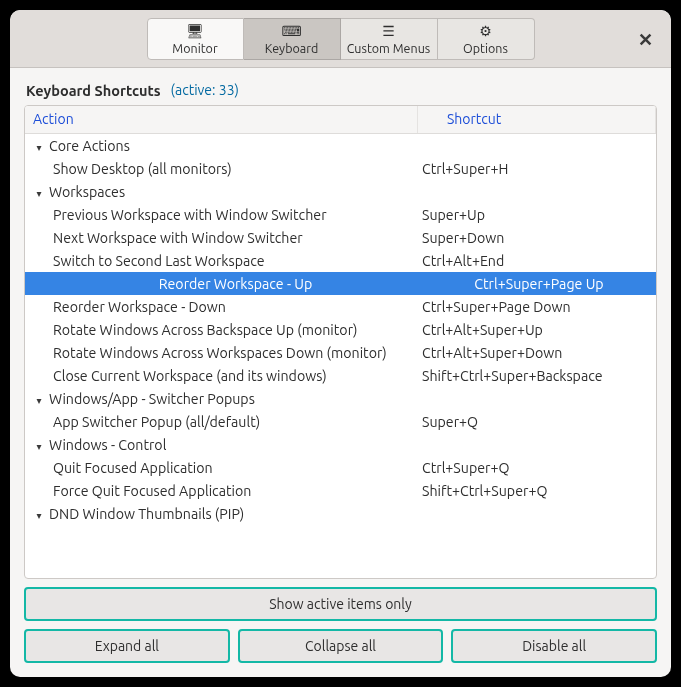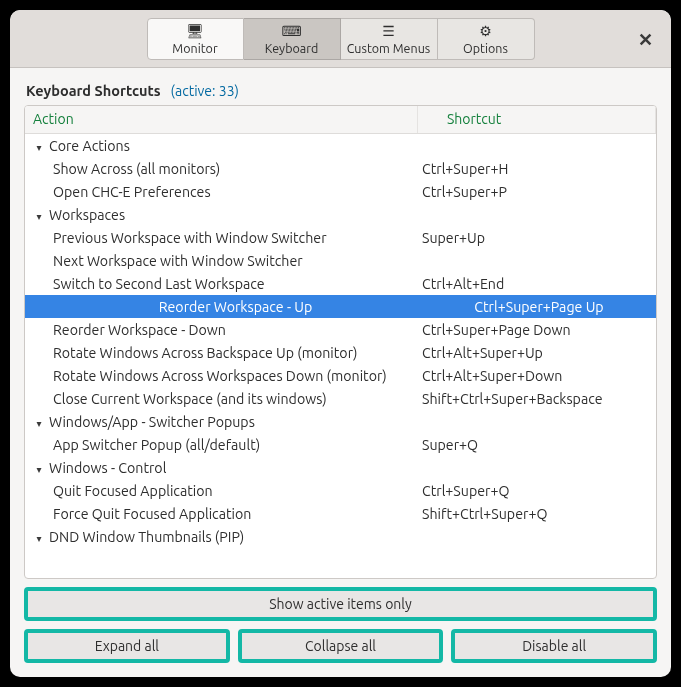--- a/index.html
+++ b/index.html
@@ -73,21 +73,21 @@
   }
   .content {
     flex: 1;
     padding: 14px 14px 14px 14px;
     display: flex;
     flex-direction: column;
     overflow: hidden;
   }
   .section-header {
     display: flex;
-    align-items: flex-end;
+    align-items: flex-start;
     gap: 10px;
     margin-bottom: 6px;
     padding-left: 2px;
   }
   .section-header .title {
     font-weight: bold;
     font-size: 14.5px;
   }
   .section-header .count {
     color: #0369a1;
@@ -101,21 +101,21 @@
     display: flex;
     flex-direction: column;
     overflow: hidden;
   }
   .col-headers {
     display: flex;
     background: #f6f5f4;
     border-bottom: 1px solid #dedcda;
     height: 28px;
     font-size: 14px;
-    color: #15803d;
+    color: #1d4ed8;
   }
   .col-headers .col {
     padding: 5px 8px;
     border-right: 1px solid #e5e3e1;
   }
   .col-action { width: 393px; }
   .col-shortcut { flex: 1; margin-left: 21px; }
   .tree-body {
     flex: 1;
     overflow-y: auto;
@@ -169,21 +169,21 @@
   .row.selected .cell-shortcut { color: #fff; }
   .buttons {
     display: flex;
     flex-direction: column;
     gap: 8px;
     margin-top: 8px;
   }
   .btn {
     height: 34px;
     background: #e8e6e5;
-    border: 4px solid #14b8a6;
+    border: 2px solid #14b8a6;
     border-radius: 4px;
     font-size: 14px;
     color: #2e2e2e;
     cursor: pointer;
     display: flex;
     align-items: center;
     justify-content: center;
   }
   .btn-row {
     display: flex;
@@ -232,37 +232,34 @@
       <div class="col-headers">
         <div class="col col-action">Action</div>
         <div class="col col-shortcut">Shortcut</div>
       </div>
       <div class="tree-body" id="tree-body">
           <div class="row group indent-0">
             <div class="cell-action"><span class="expander">▾</span><span class="label-text">Core Actions</span></div>
             <div class="cell-shortcut"></div>
           </div>
           <div class="row indent-1">
-            <div class="cell-action"><span class="label-text">Show Across (all monitors)</span></div>
+            <div class="cell-action"><span class="label-text">Show Desktop (all monitors)</span></div>
             <div class="cell-shortcut">Ctrl+Super+H</div>
-          </div>
-          <div class="row indent-1">
-            <div class="cell-action"><span class="label-text">Open CHC-E Preferences</span></div>
-            <div class="cell-shortcut">Ctrl+Super+P</div>
           </div>
           <div class="row group indent-0">
             <div class="cell-action"><span class="expander">▾</span><span class="label-text">Workspaces</span></div>
             <div class="cell-shortcut"></div>
           </div>
           <div class="row indent-1">
             <div class="cell-action"><span class="label-text">Previous Workspace with Window Switcher</span></div>
             <div class="cell-shortcut">Super+Up</div>
           </div>
           <div class="row indent-1">
             <div class="cell-action"><span class="label-text">Next Workspace with Window Switcher</span></div>
+            <div class="cell-shortcut">Super+Down</div>
           </div>
           <div class="row indent-1">
             <div class="cell-action"><span class="label-text">Switch to Second Last Workspace</span></div>
             <div class="cell-shortcut">Ctrl+Alt+End</div>
           </div>
           <div class="row indent-1 selected">
             <div class="cell-action"><span class="label-text">Reorder Workspace - Up</span></div>
             <div class="cell-shortcut">Ctrl+Super+Page Up</div>
           </div>
           <div class="row indent-1">

